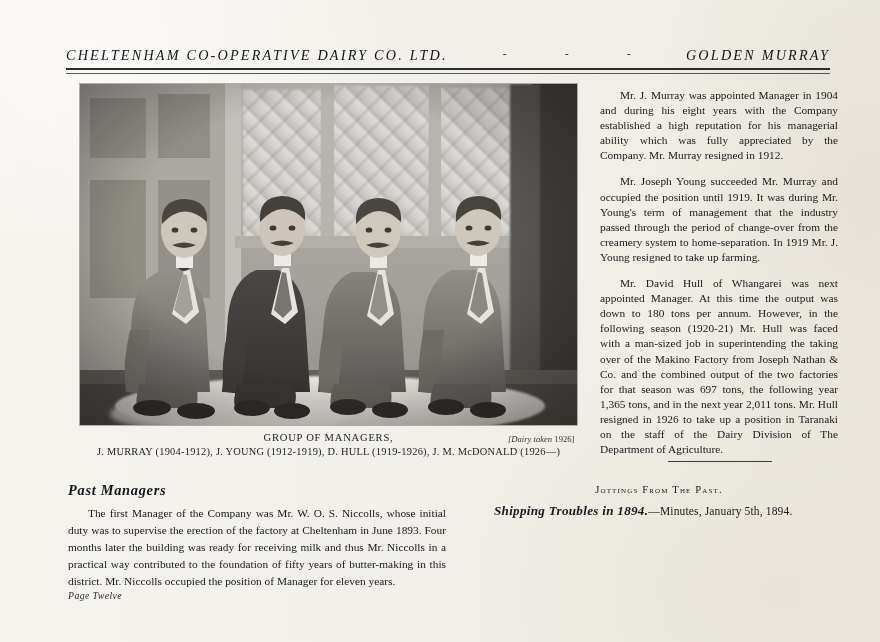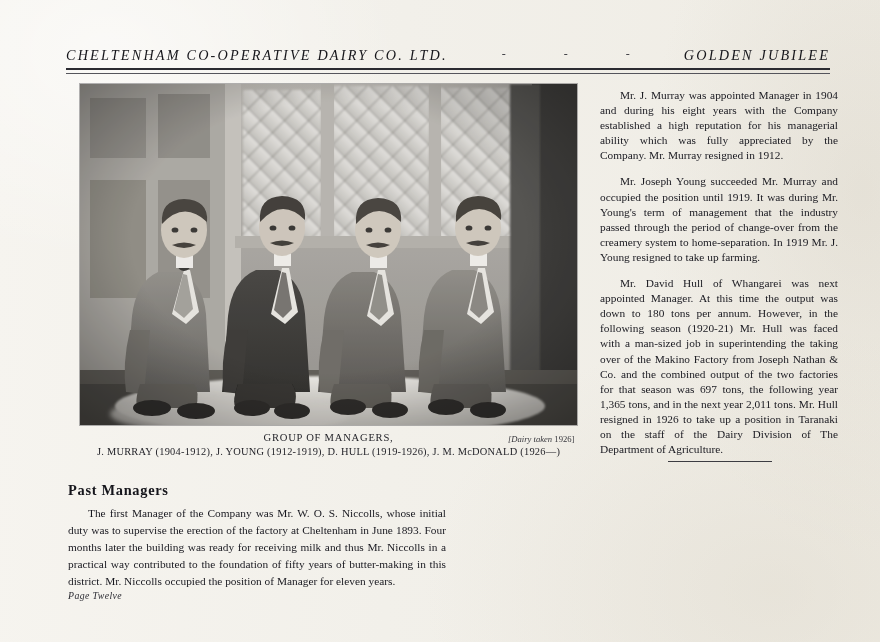--- a/index.html
+++ b/index.html
@@ -142,20 +142,21 @@
   
   .past-managers {
     position: absolute;
     left: 68px;
     top: 482px;
     width: 378px;
   }
   .pm-heading {
     font-size: 14.4px;
     font-weight: bold;
+    font-style: italic;
     letter-spacing: 0.7px;
     color: #15151b;
     margin-bottom: 6px;
   }
   .pm-body {
     font-size: 11.35px;
     line-height: 17px;
     text-align: justify;
     color: #191920;
   }
@@ -216,21 +217,21 @@
   <div class="paper-texture"></div>
 
   <div class="runhead">
     <div class="runhead-row">
       <span class="runhead-left">CHELTENHAM CO-OPERATIVE DAIRY CO. LTD.</span>
       <span class="runhead-dashes">
         <span>-</span>
         <span>-</span>
         <span>-</span>
       </span>
-      <span class="runhead-right">GOLDEN JUBILEE</span>
+      <span class="runhead-right">GOLDEN MURRAY</span>
     </div>
     <div class="runhead-rule"></div>
   </div>
 
   <div class="photo-block">
     <div class="photo">
       <svg viewBox="0 0 497 341" preserveAspectRatio="none">
         <defs>
           <linearGradient id="wallg" x1="0" y1="0" x2="0" y2="1">
             <stop offset="0" stop-color="#b9b7b2"></stop>
@@ -395,14 +396,18 @@
 
   <div class="past-managers">
     <div class="pm-heading">Past Managers</div>
     <div class="pm-body">
       <p>The first Manager of the Company was Mr. W. O. S. Niccolls, whose initial duty was to supervise the erection of the factory at Cheltenham in June 1893.   Four months later the building was ready for receiving milk and thus Mr. Niccolls in a practical way contributed to the foundation of fifty years of butter-making in this district.   Mr. Niccolls occupied the position of Manager for eleven years.</p>
     </div>
   </div>
   <div class="page-folio">Page Twelve</div>
 
   <div class="jottings">
+    <div class="jottings-head">Jottings From The Past.</div>
+    <div class="jottings-sub">
+      <span class="title">Shipping Troubles in 1894.</span><span class="src">—Minutes, January 5th, 1894.</span>
+    </div>
   </div>
 </div>
 
 </body></html>

